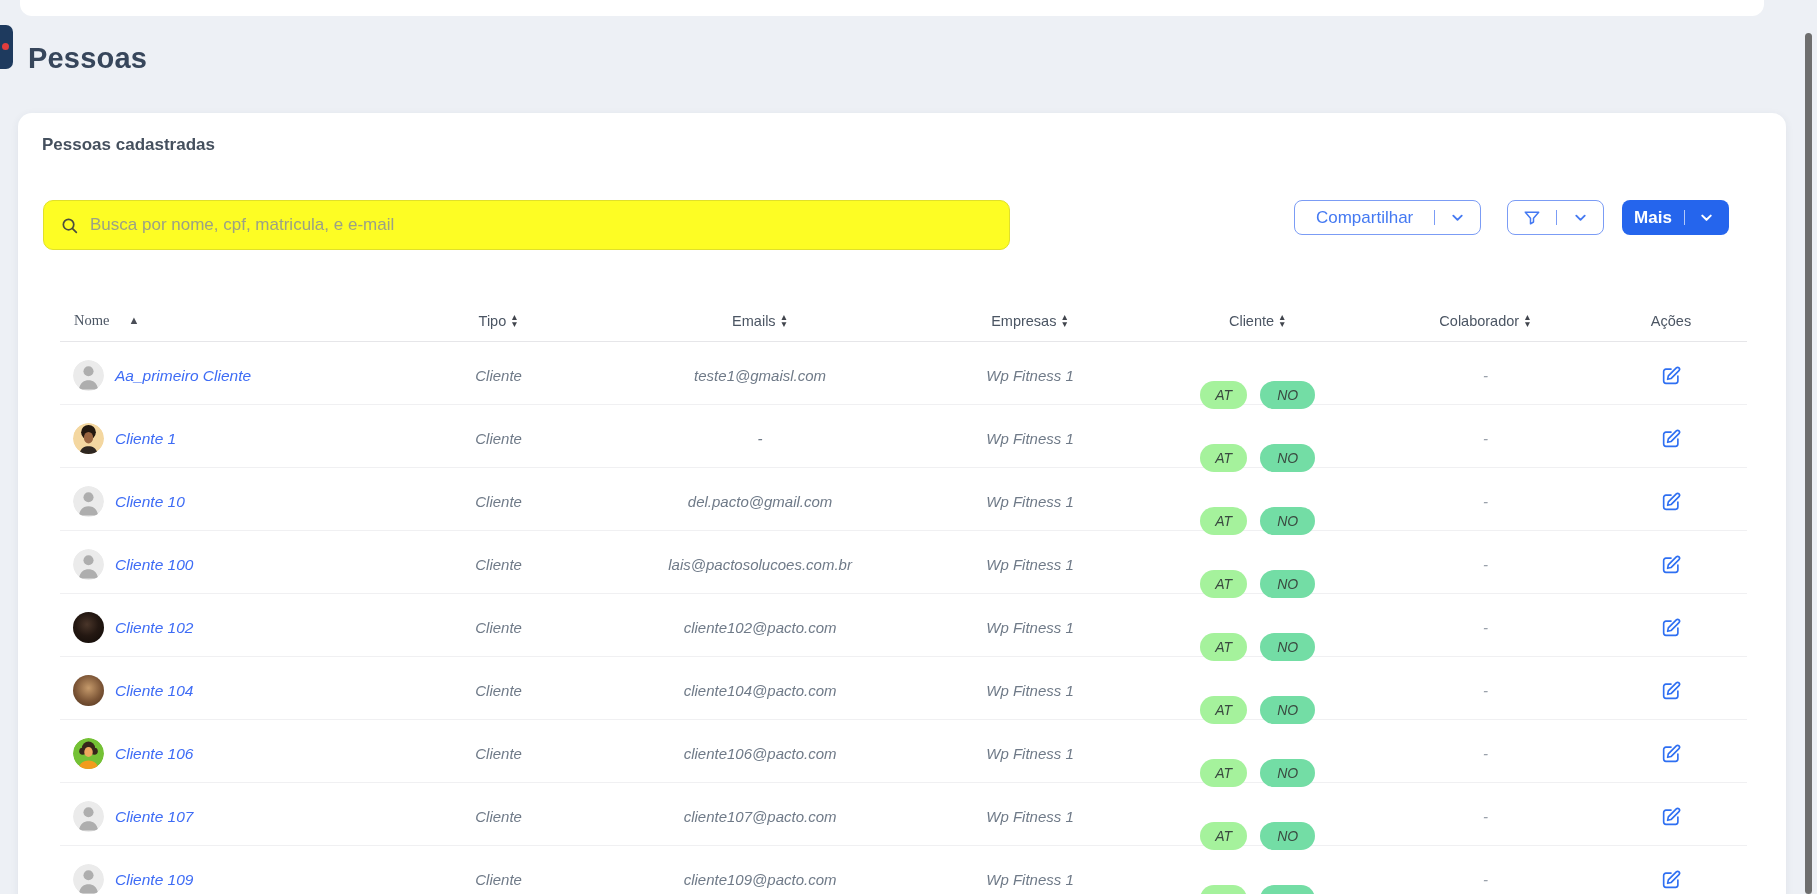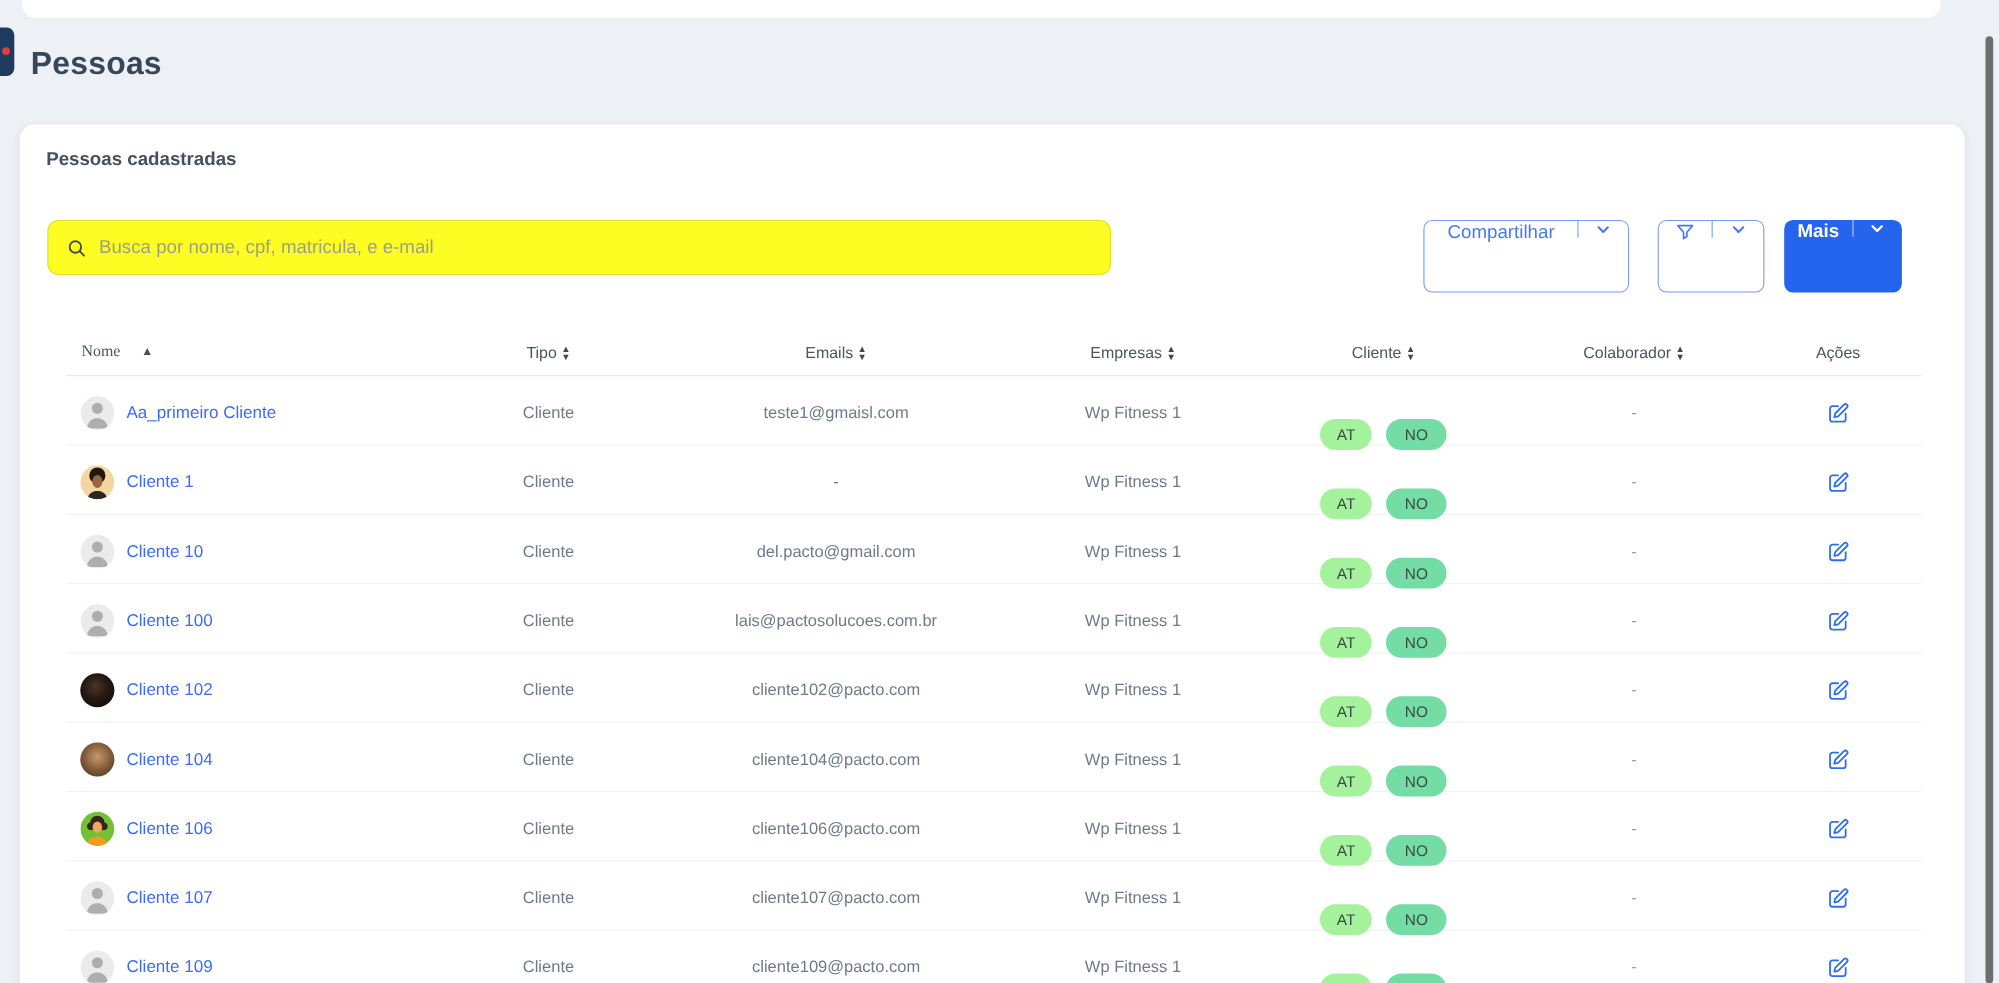--- a/index.html
+++ b/index.html
@@ -17,21 +17,21 @@
   .page-title{position:absolute;left:28px;top:42px;font-size:29px;font-weight:bold;color:#37465b;letter-spacing:.2px;}
   
   .card{position:absolute;left:18px;top:113px;width:1768px;height:800px;background:#ffffff;border-radius:14px;box-shadow:0 2px 8px rgba(40,55,80,.07);}
   .card-title{position:absolute;left:24px;top:22px;font-size:17px;font-weight:bold;color:#45505e;}
   
   .search-wrap{position:absolute;left:25px;top:87px;width:967px;height:50px;background:#fdfd24;border:1px solid #e0e02a;border-radius:10px;display:flex;align-items:center;padding:0 16px;gap:9px;box-sizing:border-box;}
   .search-wrap svg{flex:0 0 auto;}
   .search-input{flex:1;border:none;outline:none;background:transparent;font-size:17px;color:#4a4d3f;font-family:inherit;}
   .search-input::placeholder{color:#9ba186;opacity:1;}
   
-  .btn-group{position:absolute;top:87px;height:66px;display:flex;align-items:flex-start;border-radius:8px;box-sizing:border-box;}
+  .btn-group{position:absolute;top:87px;height:35px;display:flex;align-items:center;border-radius:8px;box-sizing:border-box;}
   .btn-outline{border:1px solid #7b9cf5;color:#4479f2;background:#fff;}
   .btn-solid{background:#2565ed;color:#ffffff;}
   .btn-main{display:flex;align-items:center;justify-content:center;font-size:17px;cursor:pointer;}
   .btn-caret{display:flex;align-items:center;justify-content:center;cursor:pointer;}
   .share-group{left:1276px;width:187px;}
   .share-group .btn-main{width:140px;}
   .share-group .btn-caret{width:45px;border-left:1px solid #7b9cf5;}
   .filter-group{left:1489px;width:97px;}
   .filter-group .btn-main{width:49px;}
   .filter-group .btn-caret{width:46px;border-left:1px solid #7b9cf5;}
@@ -39,21 +39,21 @@
   .mais-group .btn-main{width:62px;font-weight:bold;font-size:17px;}
   .mais-group .btn-caret{width:43px;border-left:1px solid rgba(255,255,255,.65);}
   
   .table{position:absolute;left:42px;top:187px;width:1687px;}
   .tr{display:grid;grid-template-columns:20% 12% 19% 13% 14% 13% 9%;align-items:center;}
   .thead{height:41px;border-bottom:1px solid #e6e6e9;color:#4b5563;font-size:14.5px;}
   .th{display:flex;align-items:center;justify-content:center;gap:4px;cursor:pointer;}
   .th.first{justify-content:flex-start;padding-left:14px;gap:19px;font-family:Liberation Serif, serif;}
   .sort-asc{font-size:11px;color:#4a4e57;line-height:11px;}
   .sort-both{display:inline-flex;flex-direction:column;font-size:8.5px;line-height:7px;color:#41454d;}
-  .row{height:62px;border-bottom:1px solid #f0f0f2;}
+  .row{height:62px;border-bottom:1px solid #f0f0f2;font-style:italic;}
   .cell{display:flex;align-items:center;justify-content:center;font-size:15px;color:#6f7a88;}
   .cell.name{justify-content:flex-start;padding-left:13px;gap:11px;}
   .avatar{width:31px;height:31px;border-radius:50%;overflow:hidden;flex:0 0 auto;}
   .avatar svg{display:block;width:100%;height:100%;}
   .avatar.photo-dark{background:radial-gradient(circle at 45% 40%, #4a362a 0%, #241812 45%, #0e0906 100%);}
   .avatar.photo-brown{background:radial-gradient(circle at 50% 42%, #c59a6b 0%, #7d5637 55%, #4a2f1a 100%);}
   .name-link{font-size:15.5px;color:#3e6cf5;text-decoration:none;cursor:pointer;}
   .badge{display:inline-flex;align-items:center;justify-content:center;height:28px;border-radius:15px;font-size:14px;color:#3a4a40;padding:0 15px;}
   .badges{display:flex;justify-content:center;gap:13px;margin-top:39px;}
   .dash{color:#9aa1ab;}

